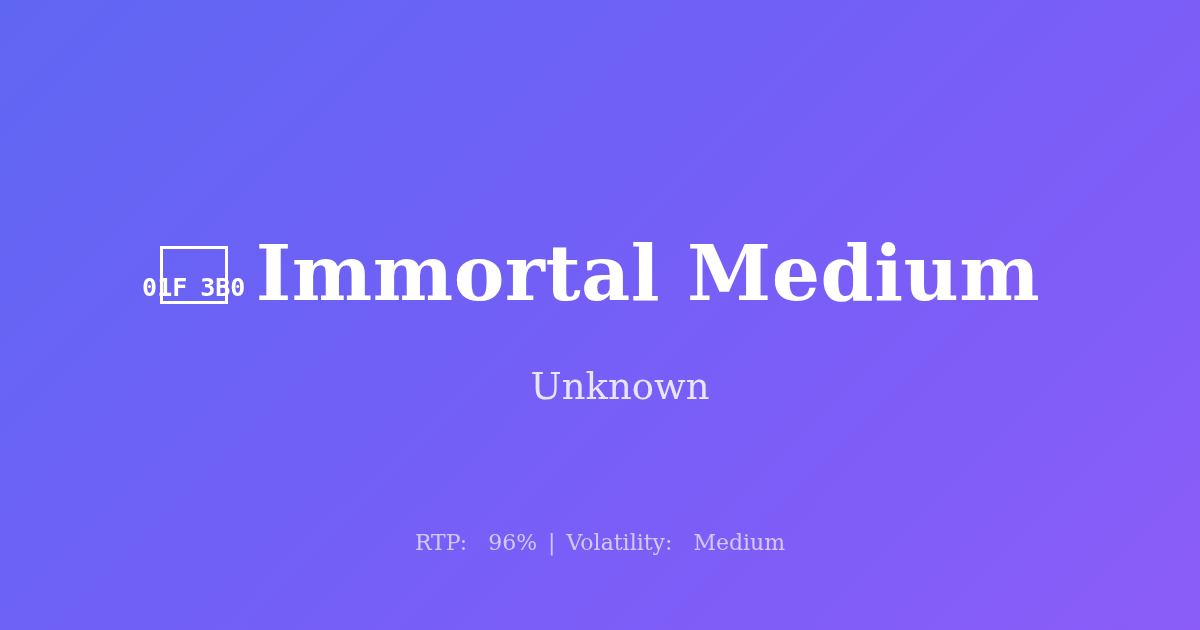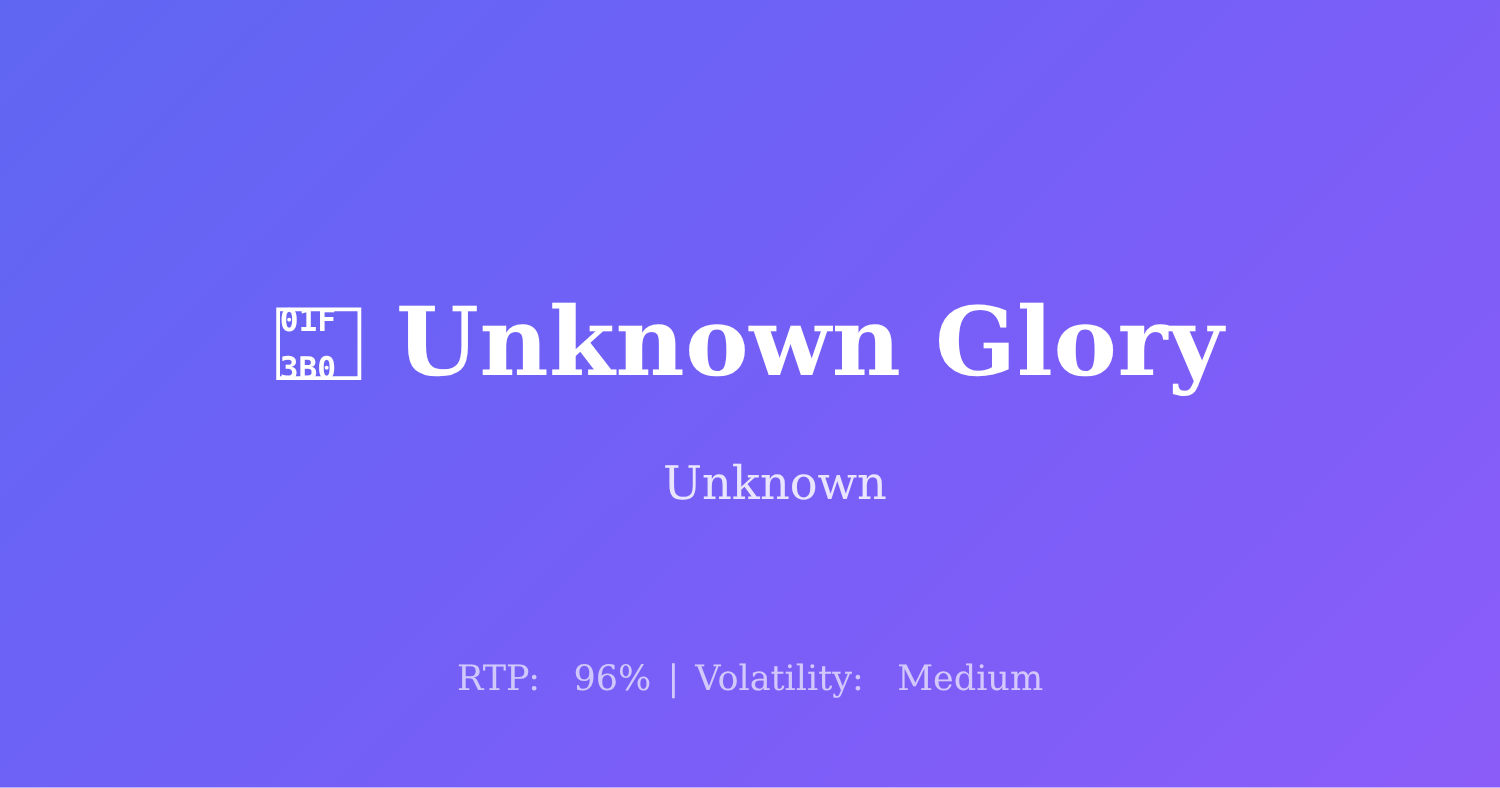--- a/index.html
+++ b/index.html
@@ -39,22 +39,22 @@
     gap: 28px;
   }
 
   
   .tofu-glyph {
     box-sizing: border-box;
     width: 68px;
     height: 58px;
     border: 3px solid #ffffff;
     display: flex;
-    flex-direction: column;
-    align-items: flex-start;
+    flex-direction: row;
+    align-items: flex-end;
     justify-content: center;
     padding: 2px 0 1px 0;
     flex: none;
     position: relative;
     top: 1px;
     gap: 13px;
   }
 
   .tofu-row {
     font-family: "DejaVu Sans Mono", "Liberation Mono", monospace;
@@ -94,21 +94,21 @@
 
   
   .stats {
     position: absolute;
     left: 0;
     right: 0;
     top: 528px;
     text-align: center;
     font-family: "DejaVu Serif", "Liberation Serif", serif;
     font-weight: 400;
-    font-size: 28px;
+    font-size: 22px;
     line-height: 30px;
     color: rgba(255, 255, 255, 0.66);
     white-space: nowrap;
   }
 
   .stats .sep {
     padding: 0 4px;
   }
 </style>
 </head>
@@ -116,21 +116,21 @@
 
 <div id="og-card">
 
   <div class="title-row">
 
     <span class="tofu-glyph">
       <span class="tofu-row">01F</span>
       <span class="tofu-row">3B0</span>
     </span>
 
-    <h1 class="game-title">Unknown Glory</h1>
+    <h1 class="game-title">Immortal Medium</h1>
 
   </div>
 
   <div class="provider">Unknown</div>
 
   <div class="stats">
     <span>RTP:</span>
     <span>&nbsp;</span>
     <span>96%</span>
     <span class="sep">|</span>

